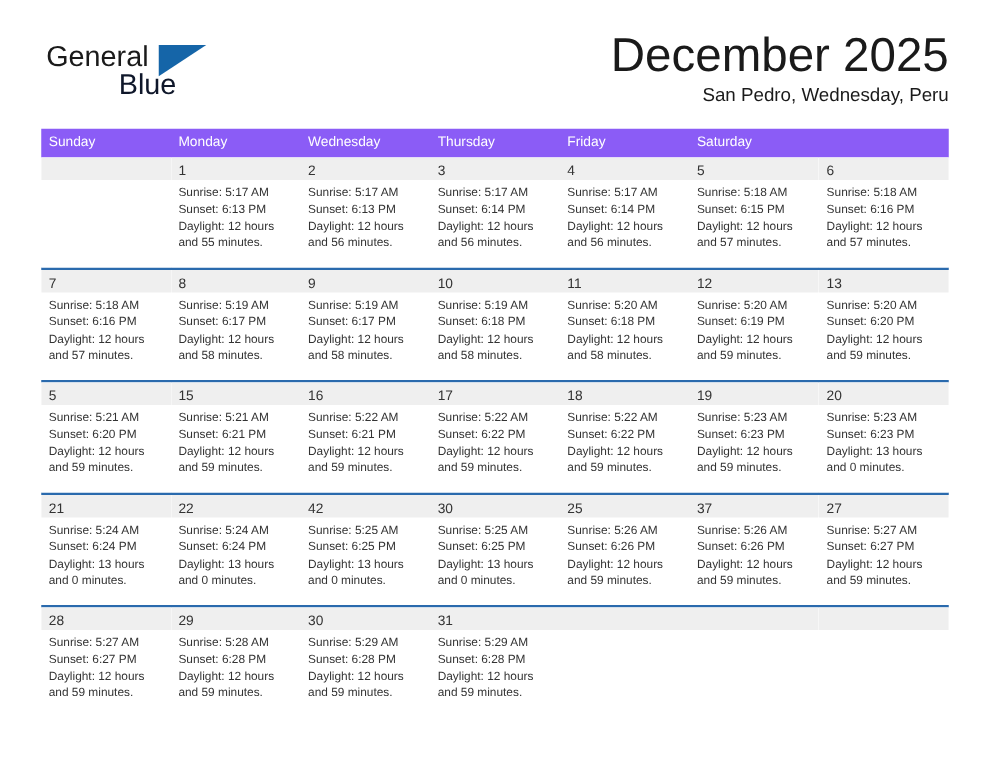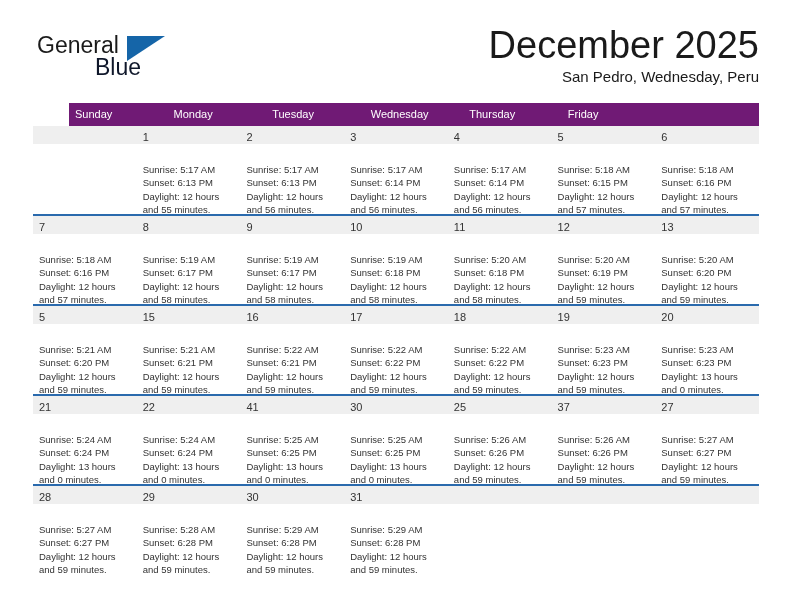--- a/index.html
+++ b/index.html
@@ -86,22 +86,21 @@
   
   .calendar {
     position: absolute;
     left: 33px;
     top: 103px;
     width: 726px;
   }
   .weekdays {
     display: grid;
     grid-template-columns: repeat(7, 1fr);
-    background: #701a75;
-    margin-left: 36px;
+    background: #8b5cf6;
   }
   .weekday {
     color: #ffffff;
     font-size: 11px;
     line-height: 13px;
     padding: 5px 0 5px 6px;
     box-sizing: border-box;
     white-space: nowrap;
   }
   .week {
@@ -127,21 +126,21 @@
   }
   .day.empty .day-numbar {
     background: #efefef;
   }
   .day-num {
     font-size: 11px;
     line-height: 15px;
     color: #333333;
   }
   .day-body {
-    padding: 19px 6px 0 6px;
+    padding: 4px 6px 0 6px;
   }
   .day-line {
     font-size: 9.5px;
     line-height: 13.4px;
     color: #333333;
     white-space: nowrap;
   }
 </style>
 </head>
 <body>
@@ -160,24 +159,24 @@
       <div class="cal-title">December 2025</div>
       <div class="cal-subtitle">San Pedro, Wednesday, Peru</div>
     </div>
 
   </div>
 
   <div class="calendar">
     <div class="weekdays">
         <div class="weekday">Sunday</div>
         <div class="weekday">Monday</div>
-        <div class="weekday">Tuesday</div>
         <div class="weekday">Wednesday</div>
         <div class="weekday">Thursday</div>
         <div class="weekday">Friday</div>
+        <div class="weekday">Saturday</div>
       </div>
     <div>
         <div class="week">
           <div class="day empty">
             <div class="day-numbar"></div>
           </div>
           <div class="day">
             <div class="day-numbar"><span class="day-num">1</span></div>
             <div class="day-body">
               <div class="day-line">Sunrise: 5:17 AM</div>
@@ -375,21 +374,21 @@
           <div class="day">
             <div class="day-numbar"><span class="day-num">22</span></div>
             <div class="day-body">
               <div class="day-line">Sunrise: 5:24 AM</div>
               <div class="day-line">Sunset: 6:24 PM</div>
               <div class="day-line">Daylight: 13 hours</div>
               <div class="day-line">and 0 minutes.</div>
             </div>
           </div>
           <div class="day">
-            <div class="day-numbar"><span class="day-num">41</span></div>
+            <div class="day-numbar"><span class="day-num">42</span></div>
             <div class="day-body">
               <div class="day-line">Sunrise: 5:25 AM</div>
               <div class="day-line">Sunset: 6:25 PM</div>
               <div class="day-line">Daylight: 13 hours</div>
               <div class="day-line">and 0 minutes.</div>
             </div>
           </div>
           <div class="day">
             <div class="day-numbar"><span class="day-num">30</span></div>
             <div class="day-body">

